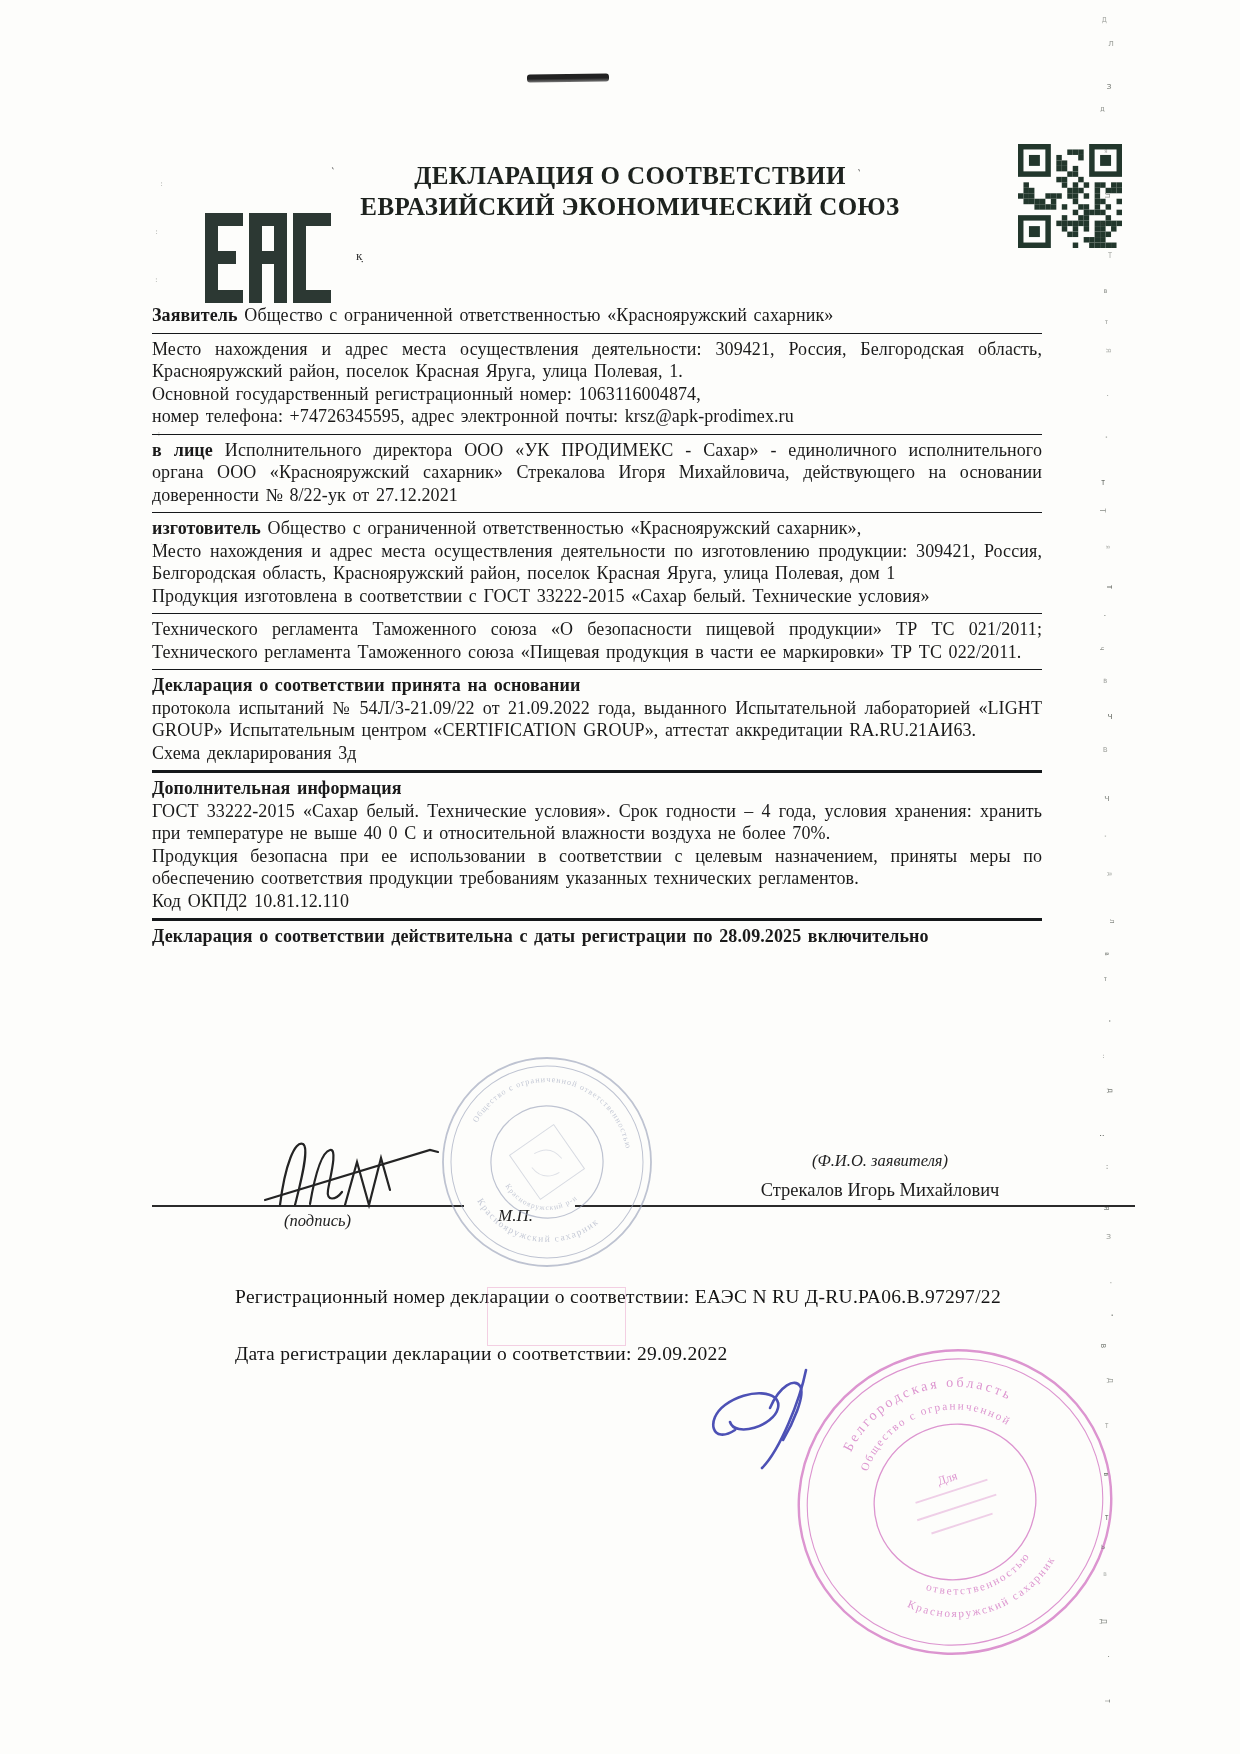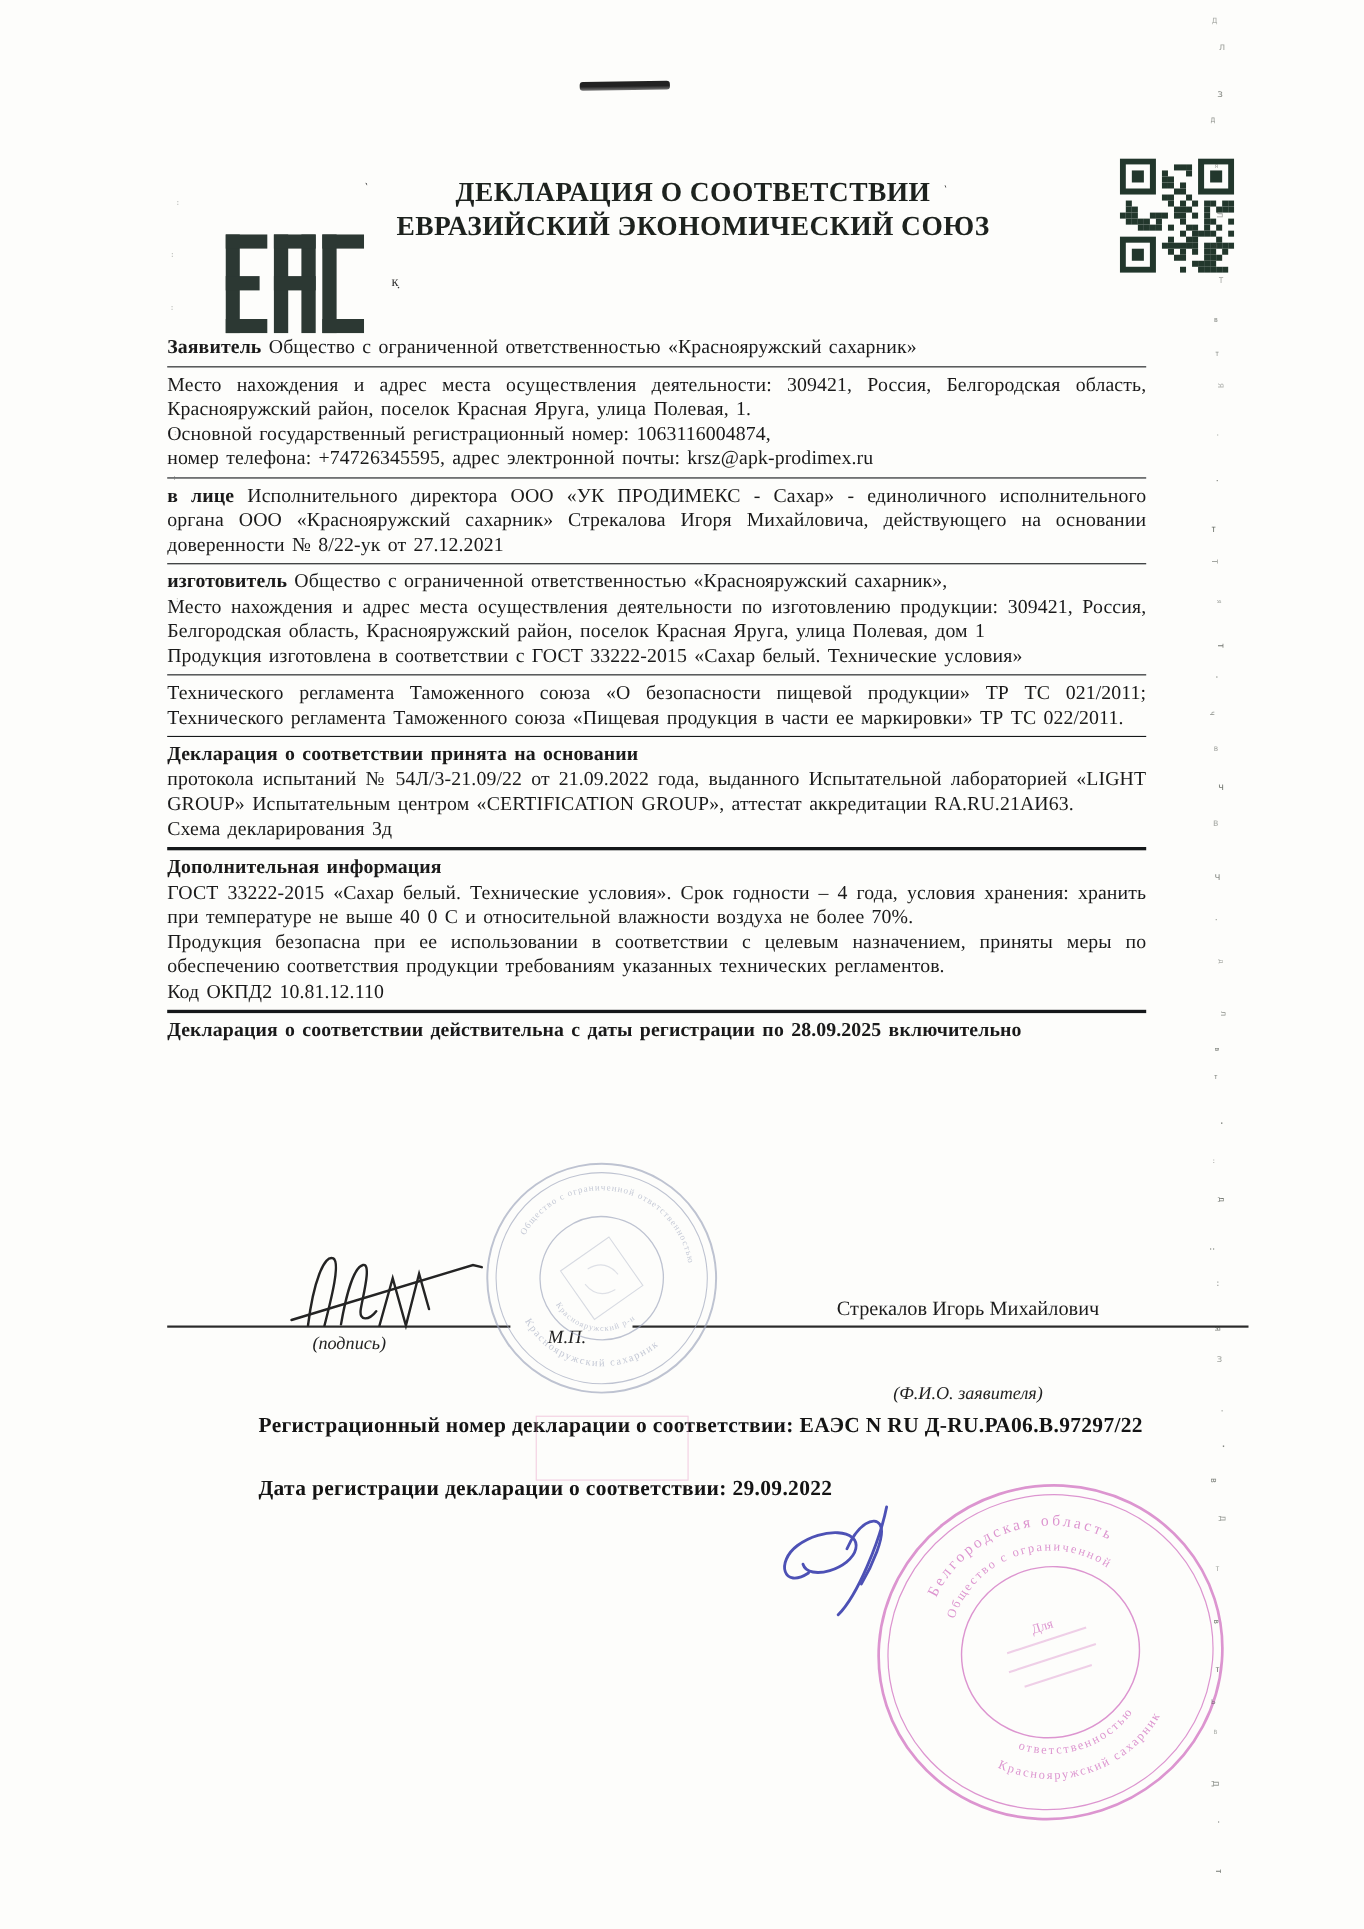--- a/index.html
+++ b/index.html
@@ -31,23 +31,23 @@
   .sec p{margin:0;text-align:justify;}
   .sec .b{font-weight:bold;}
   
   .sigline{position:absolute;border-top:2px solid #2b2b2b;}
   .sigline.left{left:152px;top:1205px;width:312px;}
   .sigline.right{left:575px;top:1205px;width:560px;}
   .caption{position:absolute;font-size:16.5px;color:#222;font-style:italic;}
   .cap-podpis{left:240px;top:1211px;width:155px;text-align:center;}
   .cap-mp{left:498px;top:1206px;font-size:17px;}
   .name{position:absolute;left:660px;top:1180px;width:440px;text-align:center;font-size:18.5px;color:#1c1c1c;}
-  .cap-fio{left:700px;top:1257px;width:360px;text-align:center;}
-  
-  .regline,.dateline{position:absolute;left:235px;font-weight:bold;font-size:19.5px;letter-spacing:.3px;color:#141414;}
+  .cap-fio{left:700px;top:1151px;width:360px;text-align:center;}
+  
+  .regline,.dateline{position:absolute;left:235px;font-weight:normal;font-size:19.5px;letter-spacing:.3px;color:#141414;}
   .regline{top:1286px;width:960px;}
   .dateline{top:1343px;width:900px;}
   
   .seal-grey{position:absolute;left:437px;top:1052px;opacity:.62;transform:rotate(10deg);}
   .seal-pink{position:absolute;left:785px;top:1332px;opacity:.78;transform:rotate(-18deg);}
   .sig-black{position:absolute;left:240px;top:1125px;}
   .sig-blue{position:absolute;left:700px;top:1352px;}
   .pink-box{position:absolute;left:487px;top:1287px;width:137px;height:57px;
     border:1.5px solid rgba(230,150,195,.45);}
   

